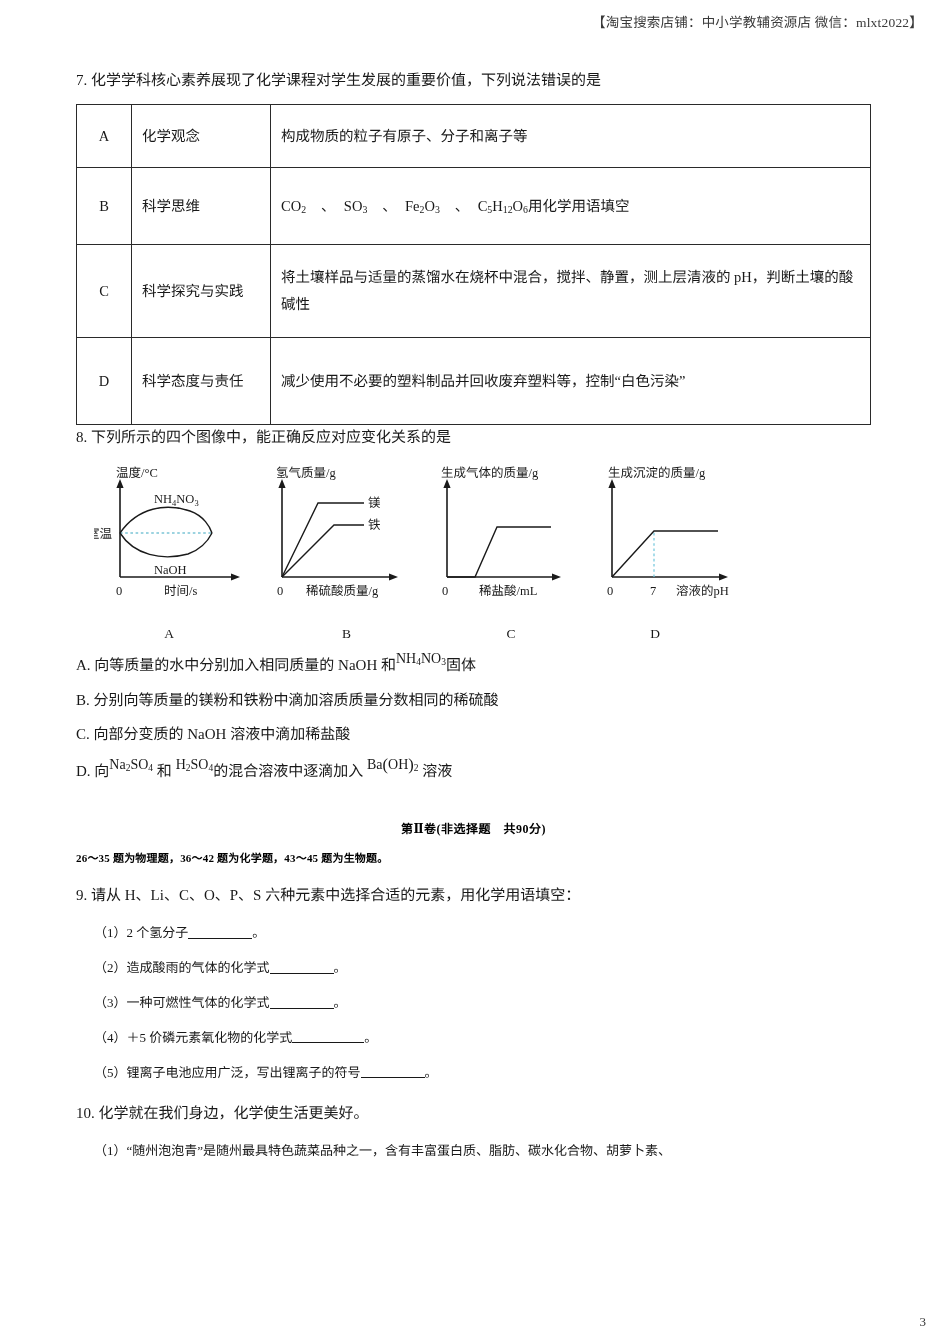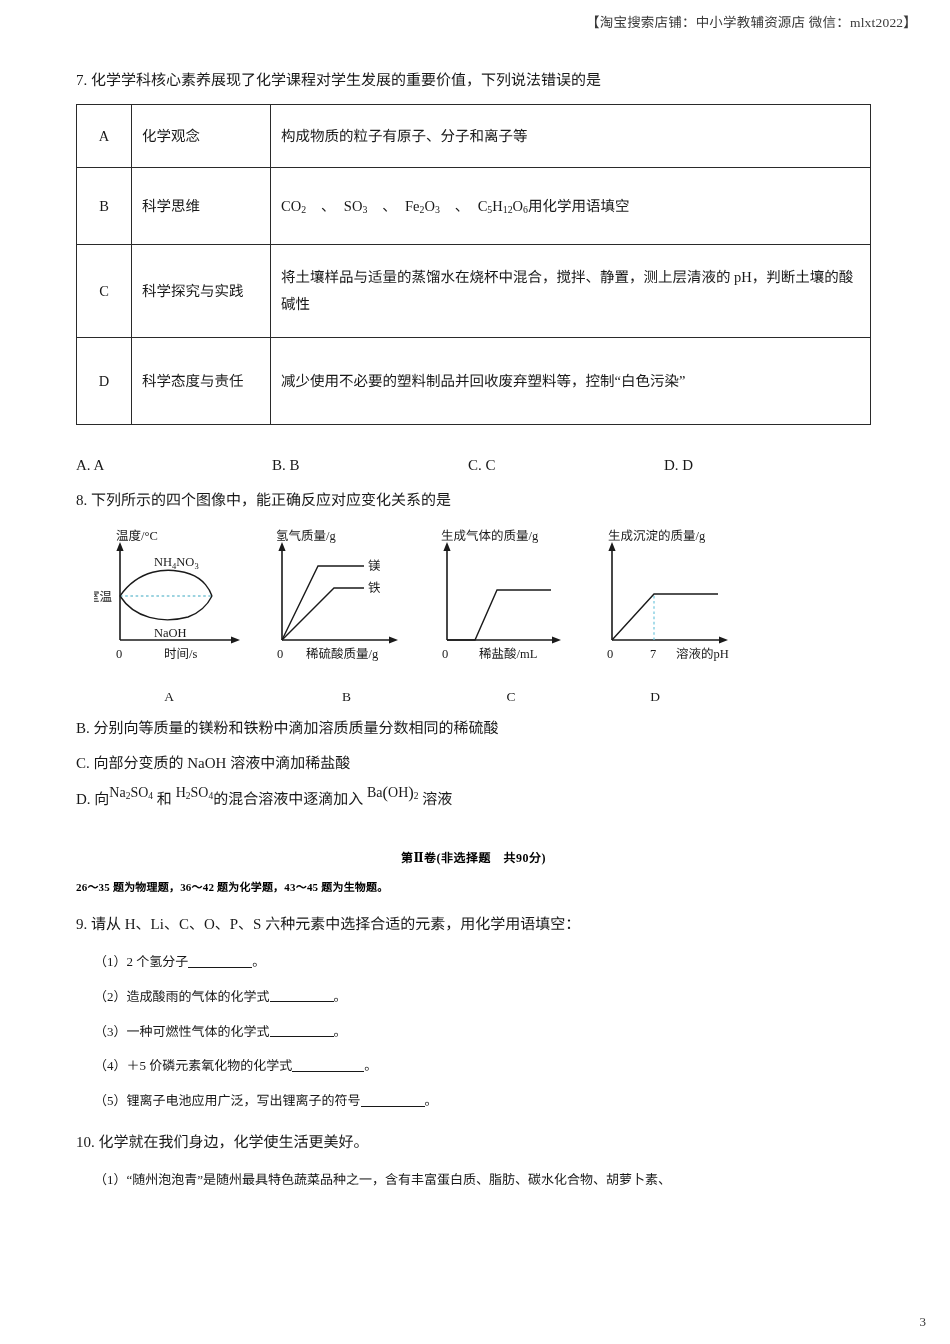--- a/index.html
+++ b/index.html
@@ -20,21 +20,21 @@
     position: relative;
     width: 950px;
     height: 1344px;
     box-sizing: border-box;
     padding: 0;
     overflow: hidden;
   }
   .watermark {
     position: absolute;
     top: 11px;
-    left: 7px;
+    left: 13px;
     width: 910px;
     text-align: right;
     font-size: 13.5px;
     color: #3a3a3a;
     letter-spacing: 0.2px;
     font-family: "Liberation Serif", "DejaVu Serif", serif;
   }
   .content {
     position: absolute;
     left: 76px;
@@ -207,26 +207,20 @@
           <td class="col-desc">将土壤样品与适量的蒸馏水在烧杯中混合，搅拌、静置，测上层清液的 pH，判断土壤的酸碱性</td>
         </tr>
         <tr class="row-d">
           <td class="col-letter">D</td>
           <td class="col-cat">科学态度与责任</td>
           <td class="col-desc">减少使用不必要的塑料制品并回收废弃塑料等，控制“白色污染”</td>
         </tr>
       </tbody>
     </table>
 
-    <div class="choices">
-      <span class="ch">A. A</span>
-      <span class="ch">B. B</span>
-      <span class="ch">C. C</span>
-      <span class="ch">D. D</span>
-    </div>
 
     <p class="q-line">8. 下列所示的四个图像中，能正确反应对应变化关系的是</p>
 
     <div class="figures">
 
       <div class="fig" style="left:18px;">
         <svg width="190" height="170" viewBox="0 0 190 170" xmlns="http://www.w3.org/2000/svg">
           <text x="22" y="18" font-family="Liberation Serif, serif" font-size="12.5" fill="#1a1a1a">温度/°C</text>
 
           <line x1="26" y1="118" x2="26" y2="26" stroke="#1a1a1a" stroke-width="1.6"></line>
@@ -295,20 +289,23 @@
           <path d="M16,118 L58,72 L122,72" fill="none" stroke="#1a1a1a" stroke-width="1.4"></path>
           <text x="11" y="136" font-family="Liberation Serif, serif" font-size="12.5" fill="#1a1a1a">0</text>
           <text x="54" y="136" font-family="Liberation Serif, serif" font-size="12.5" fill="#1a1a1a">7</text>
           <text x="80" y="136" font-family="Liberation Serif, serif" font-size="12.5" fill="#1a1a1a">溶液的pH</text>
         </svg>
         <div class="fig-label" style="width:118px;left:0;">D</div>
       </div>
 
     </div>
 
+    <p class="opt-line">
+      <span>A. 向等质量的水中分别加入相同质量的 NaOH 和</span><span class="sup-chem">NH<sub>4</sub>NO<sub>3</sub></span><span>固体</span>
+    </p>
     <p class="opt-line">B. 分别向等质量的镁粉和铁粉中滴加溶质质量分数相同的稀硫酸</p>
     <p class="opt-line">C. 向部分变质的 NaOH 溶液中滴加稀盐酸</p>
     <p class="opt-line">
       <span>D. 向</span><span class="sup-chem">Na<sub>2</sub>SO<sub>4</sub></span>&nbsp;和&nbsp;<span class="sup-chem">H<sub>2</sub>SO<sub>4</sub></span>的混合溶液中逐滴加入&nbsp;<span class="sup-chem">Ba<span class="big-paren">(</span>OH<span class="big-paren">)</span><sub>2</sub></span>&nbsp;溶液
     </p>
 
     <div class="sec-title">第Ⅱ卷(非选择题　共90分)</div>
     <div class="sec-sub">26～35 题为物理题，36～42 题为化学题，43～45 题为生物题。</div>
 
     <p class="q-line" style="margin-bottom:16px;">9. 请从 H、Li、C、O、P、S 六种元素中选择合适的元素，用化学用语填空：</p>

